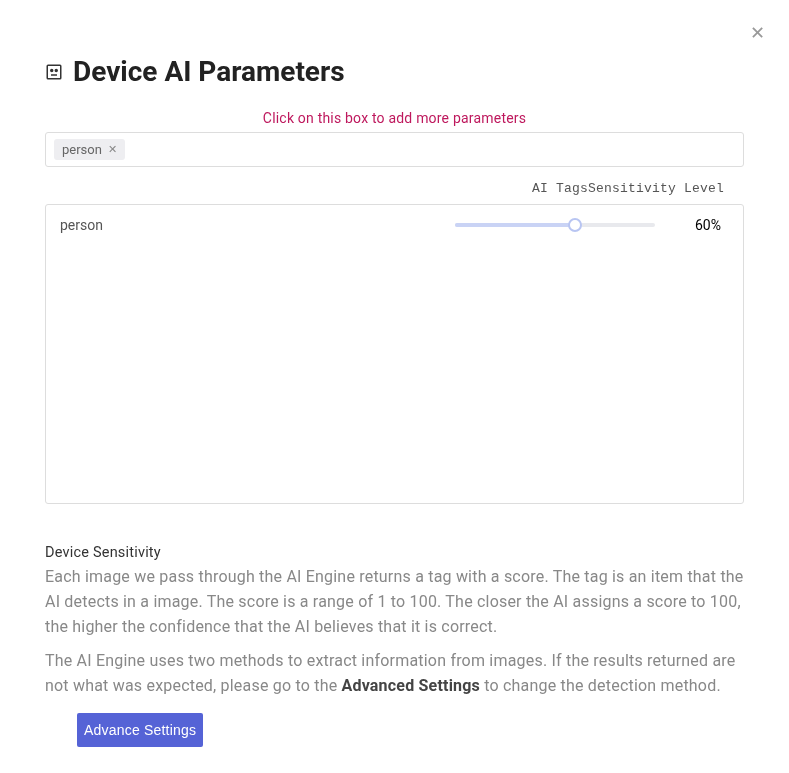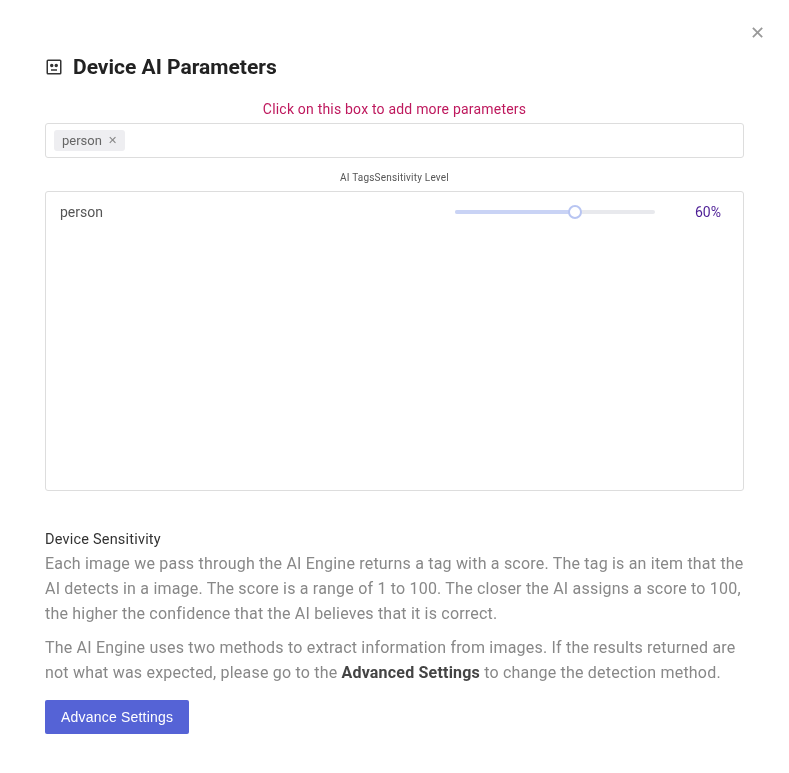--- a/index.html
+++ b/index.html
@@ -32,21 +32,21 @@
       gap: 10px;
       margin-top: 35px;
       margin-bottom: 22px;
     }
     .header-icon svg {
       width: 18px;
       height: 18px;
       display: block;
     }
     .page-title {
-      font-size: 21px;
+      font-size: 28px;
       font-weight: 700;
       color: #222;
     }
     .helper-text {
       text-align: center;
       font-size: 14px;
       color: #be185d;
       margin-bottom: 6px;
       letter-spacing: 0.2px;
     }
@@ -72,26 +72,27 @@
       margin-right: 4px;
     }
     .tag-pill-remove {
       font-size: 11px;
       color: #888;
       cursor: pointer;
       padding: 0 2px;
     }
     .col-headers {
       display: flex;
-      justify-content: center;
+      justify-content: flex-end;
       padding: 0 20px;
-      font-size: 10px;
+      font-size: 13px;
       color: #555;
       margin-bottom: 8px;
       letter-spacing: 0.2px;
+      font-family: Liberation Mono, monospace;
     }
     .listbox {
       border: 1px solid #ddd;
       border-radius: 3px;
       height: 300px;
       overflow-y: scroll;
       padding: 12px 14px;
     }
     .list-row {
       display: flex;
@@ -134,21 +135,21 @@
       transform: translate(-50%, -50%);
       width: 14px;
       height: 14px;
       background: #fff;
       border: 2px solid #b8c5f2;
       border-radius: 50%;
       cursor: pointer;
     }
     .slider-value {
       font-size: 14px;
-      color: #4c1d95;
+      color: #000000;
       min-width: 34px;
       text-align: right;
     }
     .section-title {
       font-size: 14.5px;
       font-weight: 400;
       color: #333;
       margin-top: 40px;
       margin-bottom: 4px;
       letter-spacing: 0.2px;
@@ -164,25 +165,26 @@
     }
     .body-text b {
       color: #444;
       font-weight: 700;
     }
     .adv-btn {
       margin-top: 14px;
       background: #5563d6;
       color: #fff;
       border: none;
-      padding: 9px 16px;
+      padding: 9px 7px;
       font-size: 14px;
       border-radius: 2px;
       cursor: pointer;
       letter-spacing: 0.2px;
+      margin-left: 32px;
     }
     
     .listbox::-webkit-scrollbar {
       width: 14px;
     }
     .listbox::-webkit-scrollbar-track {
       background: #f5f5f5;
     }
     .listbox::-webkit-scrollbar-thumb {
       background: #ddd;

